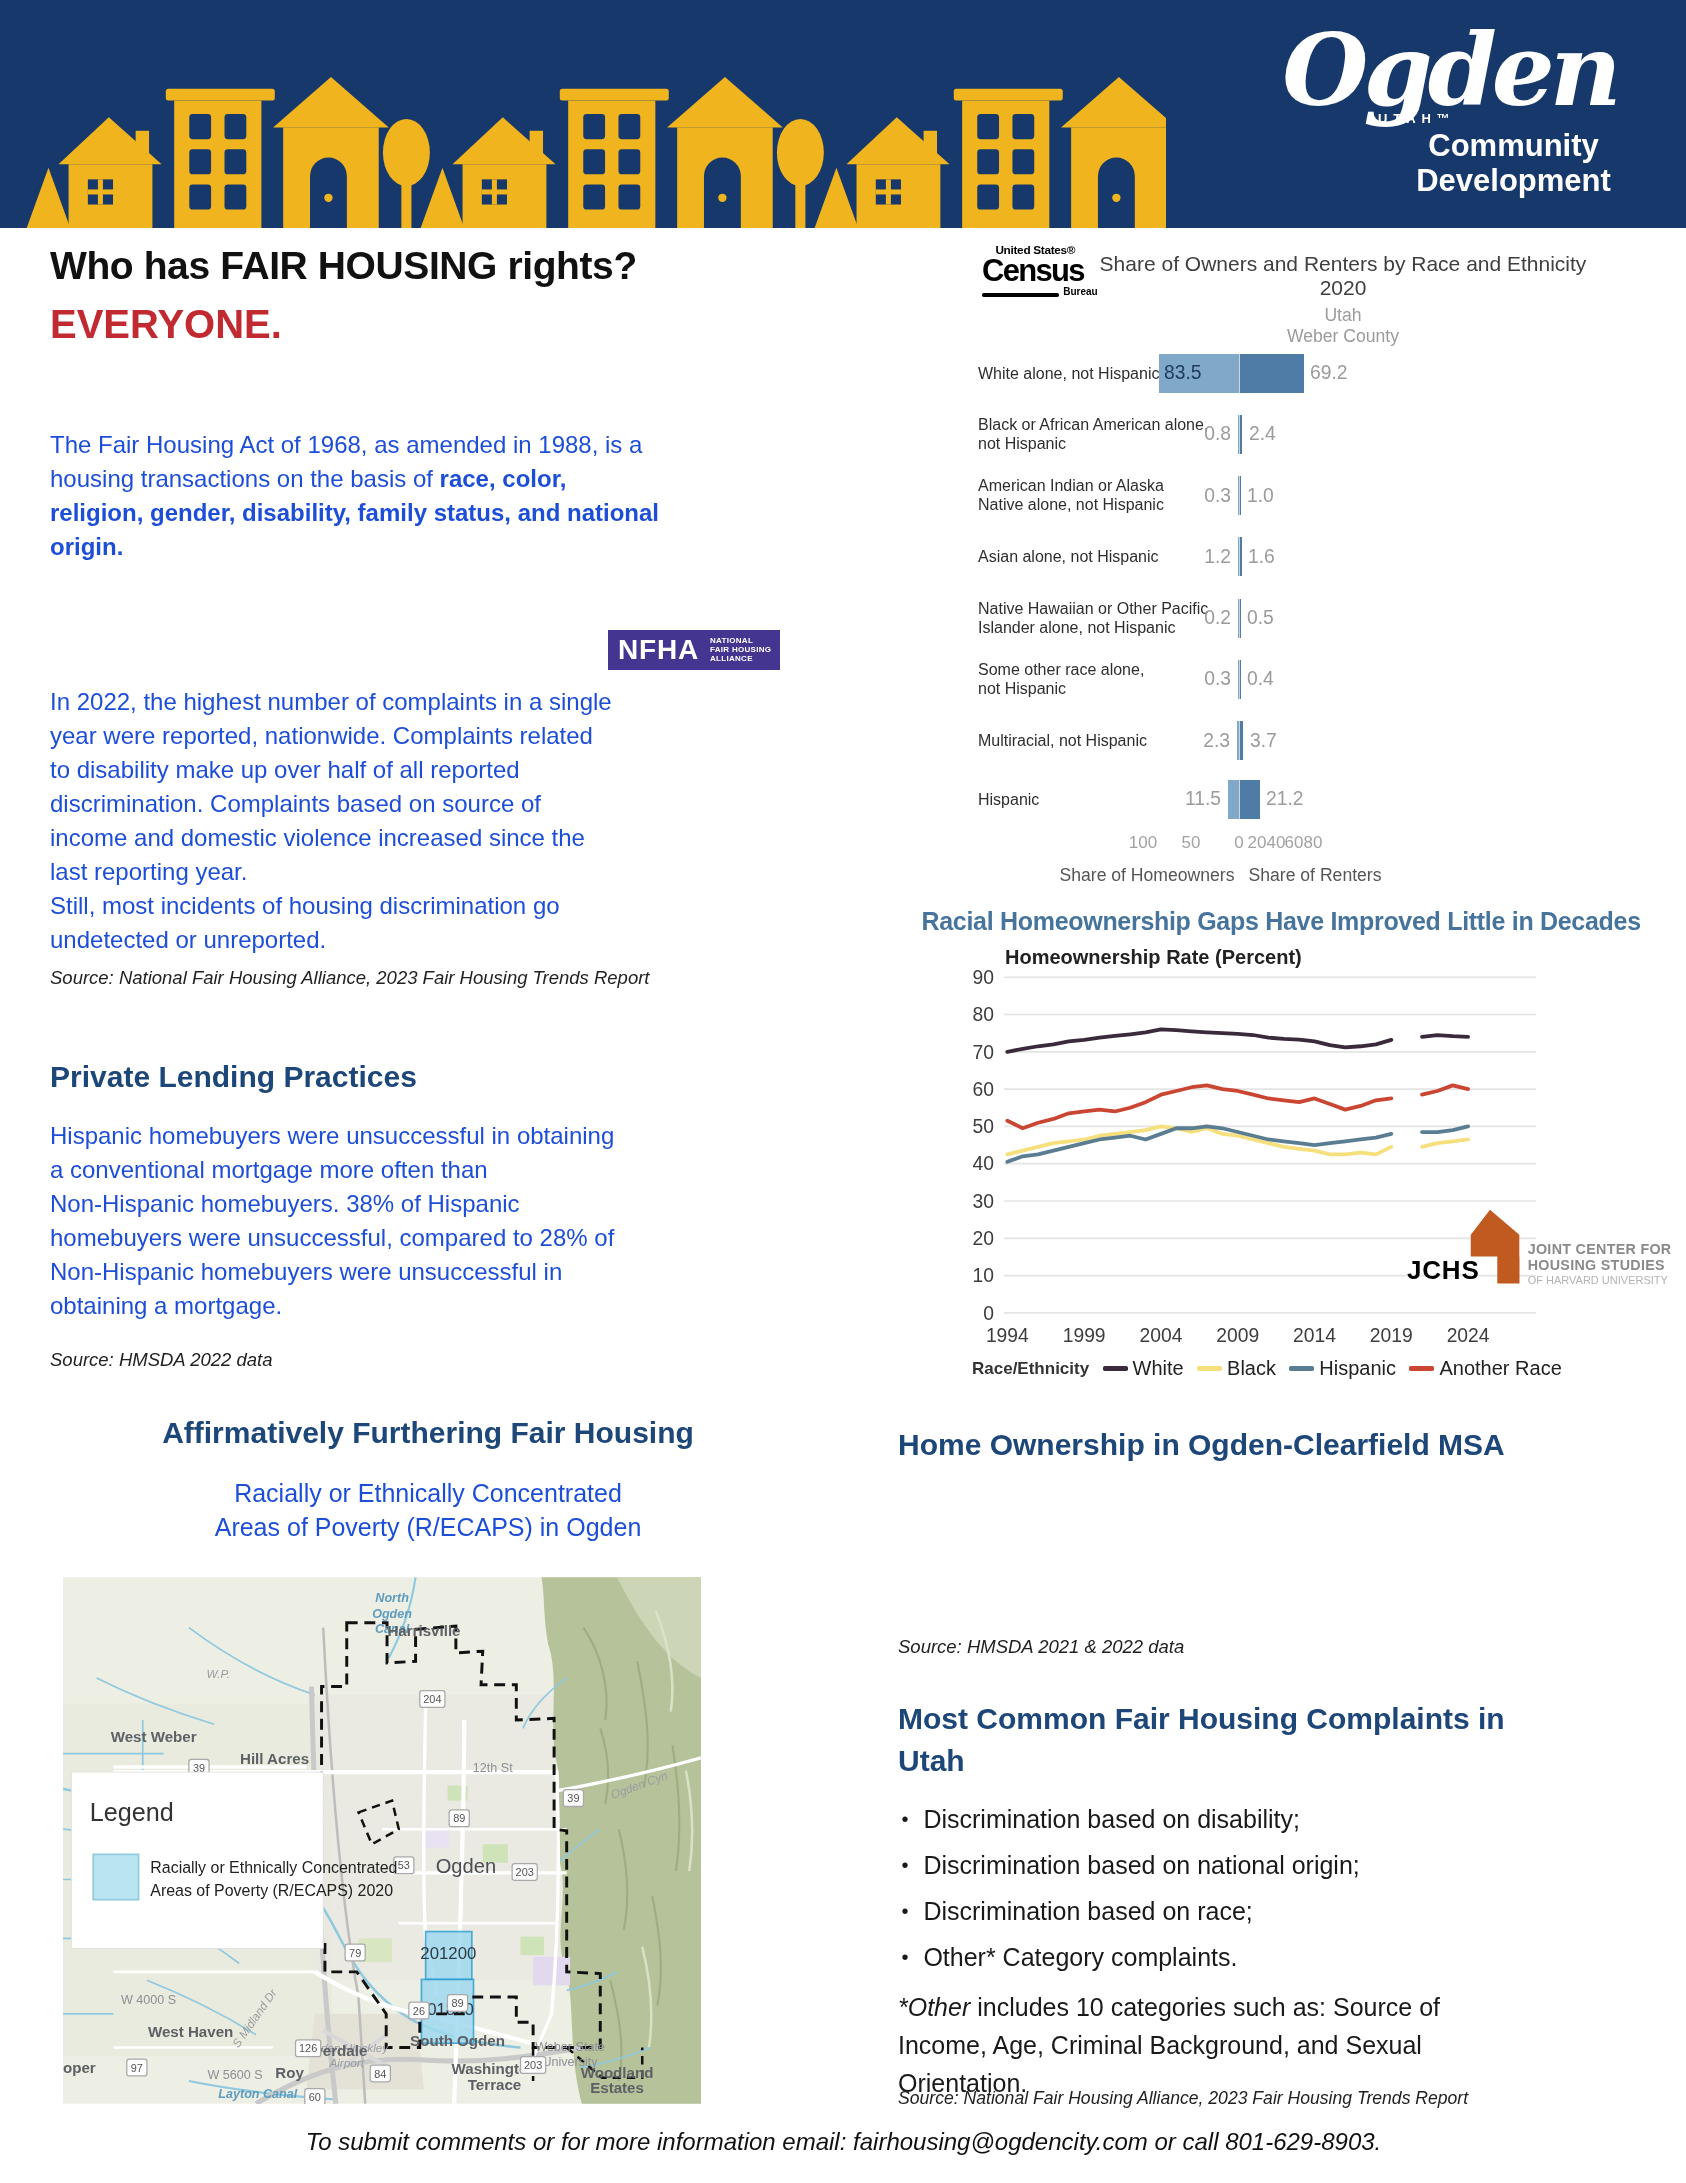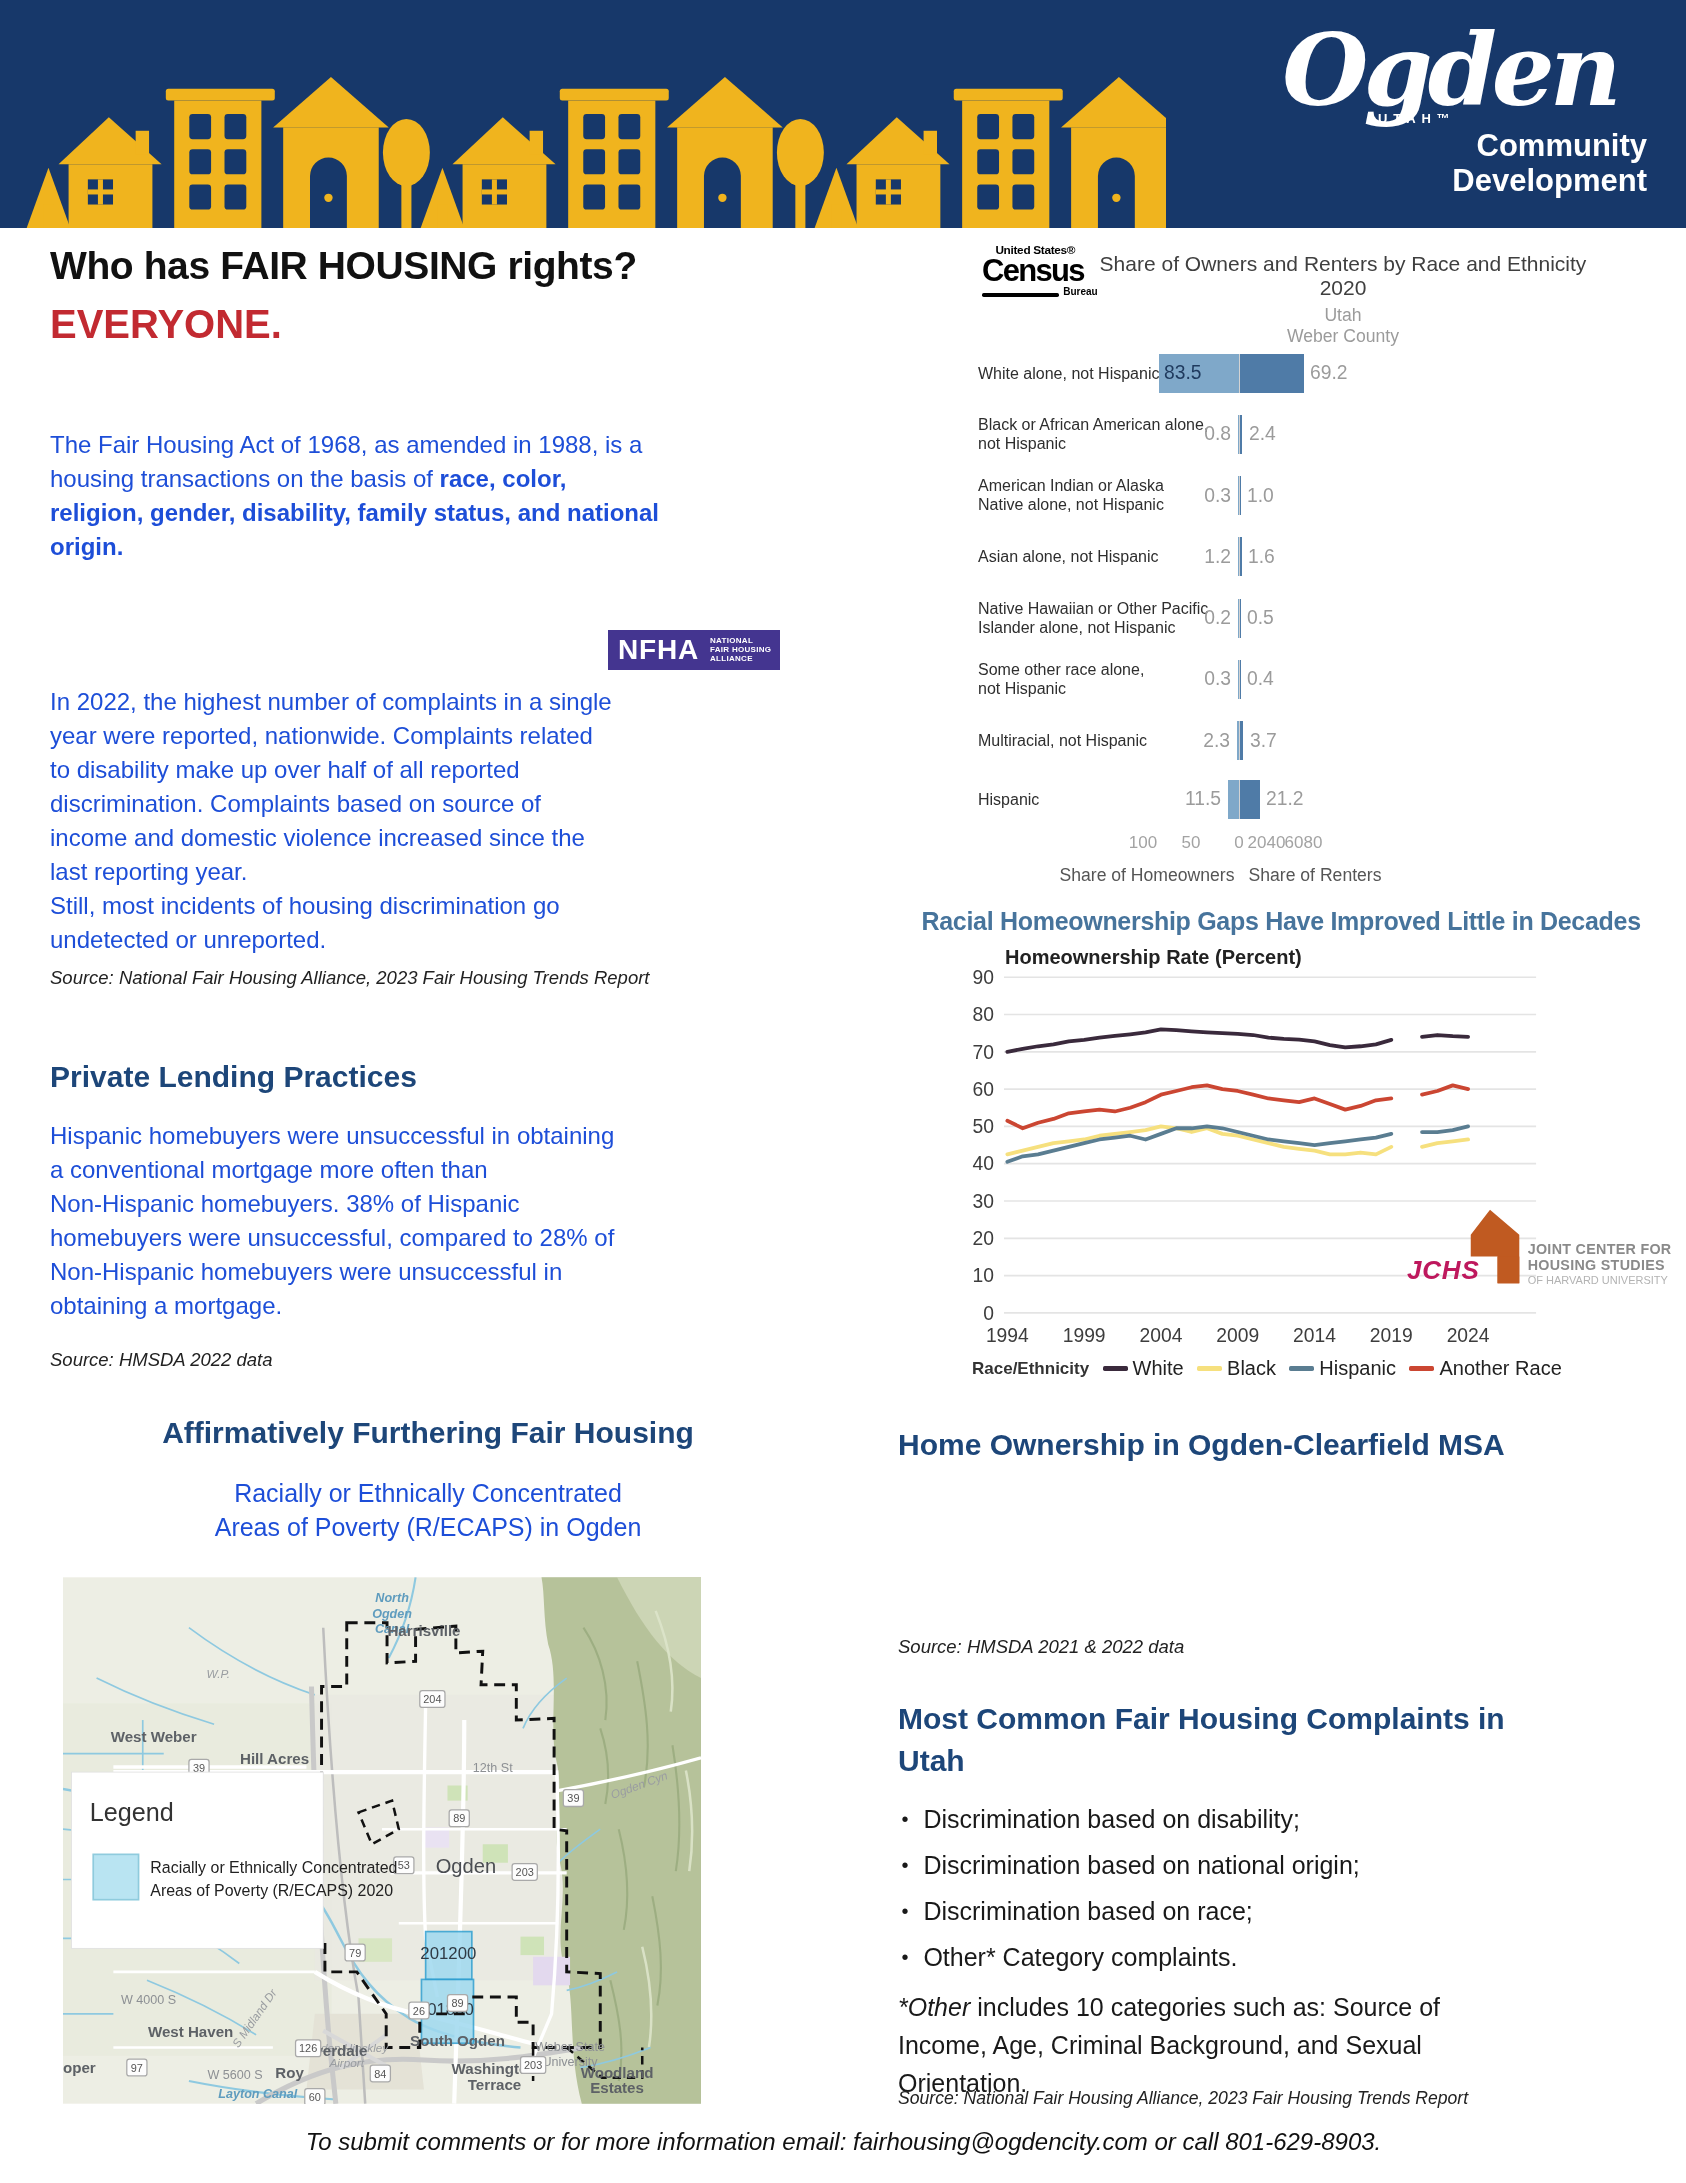--- a/index.html
+++ b/index.html
@@ -6,21 +6,21 @@
   body{width:1687px;height:2183px;position:relative;overflow:hidden;
        font-family:"Liberation Sans","DejaVu Sans",sans-serif;color:#1c1c1c;}
   .abs{position:absolute;}
   
   .banner{position:absolute;left:0;top:0;width:1687px;height:228px;background:#17386a;}
   .banner svg{position:absolute;left:23.5px;bottom:0;}
   .ogden-logo{position:absolute;right:40px;top:18.5px;width:395px;text-align:center;color:#fff;}
   .ogden-script{font-family:"DejaVu Serif","Liberation Serif",serif;font-style:italic;font-weight:bold;
                 font-size:99px;line-height:1.05;letter-spacing:-5px;}
   .ogden-utah{font-size:13px;font-weight:bold;letter-spacing:5.9px;margin:-11.8px 0 3.4px 126px;text-align:left;}
-  .ogden-cd{font-size:31px;font-weight:bold;line-height:1.12;text-align:right;margin-left:128px;}
+  .ogden-cd{font-size:31px;font-weight:bold;line-height:1.12;text-align:center;margin-left:128px;}
   
   .leftcol{position:absolute;left:50px;top:0;width:773px;height:2183px;}
   .rightcol{position:absolute;left:898px;top:0;width:788px;height:2183px;}
   
   .h-main{font-size:39px;font-weight:bold;color:#111;letter-spacing:-0.4px;}
   .h-red{font-size:40px;font-weight:bold;color:#c22a31;}
   .body-par{font-size:24px;line-height:34px;color:#1d4ed8;}
   .body-par .b{font-weight:bold;}
   .src{font-style:italic;font-size:18.5px;color:#222;}
   .h-navy{font-size:30px;font-weight:bold;color:#1d4679;}
@@ -50,21 +50,21 @@
   .h-steel{font-size:25px;font-weight:bold;color:#47749c;letter-spacing:-0.3px;}
   .lc-ylabel{font-size:20px;font-weight:bold;color:#222;}
   .legend-row{display:flex;align-items:center;gap:13.4px;font-size:20px;color:#222;}
   .legend-row .lt{font-size:17px;font-weight:bold;color:#333;}
   .legend-row .dash{width:25px;height:4.2px;border-radius:1.7px;display:inline-block;}
   .legend-item{display:flex;align-items:center;gap:5px;}
   .jchs{position:absolute;display:flex;align-items:flex-end;gap:6.7px;}
   .jchs .txt{line-height:1.15;padding-bottom:1.7px;}
   .jchs .t1{font-size:14.3px;font-weight:bold;color:#8a8a8a;letter-spacing:0.3px;}
   .jchs .t2{font-size:11px;color:#b3b3b3;}
-  .jchs .word{position:absolute;left:-52px;bottom:1.7px;font-size:26px;font-weight:bold;color:#be185d;letter-spacing:0.8px;font-style:italic;}
+  .jchs .word{position:absolute;left:-52px;bottom:1.7px;font-size:26px;font-weight:bold;color:#000000;letter-spacing:0.8px;}
   .bullets{margin:0;padding:0;list-style:none;font-size:25px;line-height:44px;color:#191919;}
   .bullets li::before{content:"•";font-size:20px;margin-right:15px;position:relative;top:-1.7px;}
   .oth-par{font-size:25px;line-height:38px;color:#191919;}
   .oth-par .it{font-style:italic;}
   
   .map-wrap{position:absolute;}
   text.place{font-size:18px;font-weight:bold;fill:#5d6166;}
   text.city{font-size:24px;fill:#4a4d52;}
   text.small{font-size:15px;fill:#8d9094;}
   text.smallit{font-size:14px;font-style:italic;fill:#9a9da1;}

